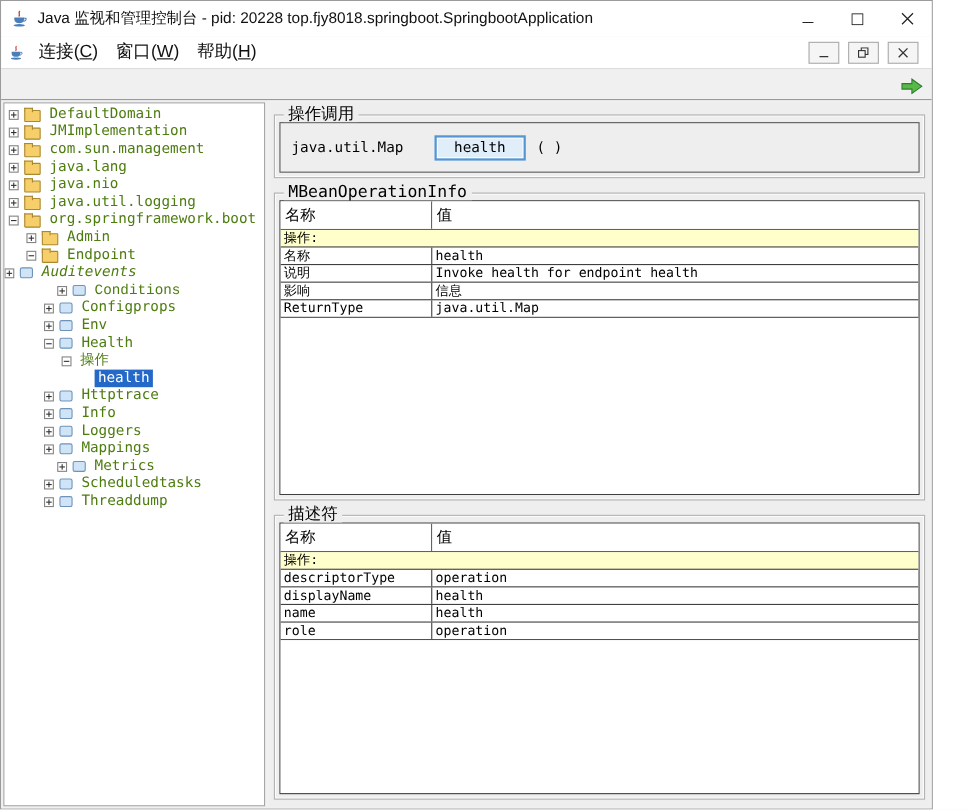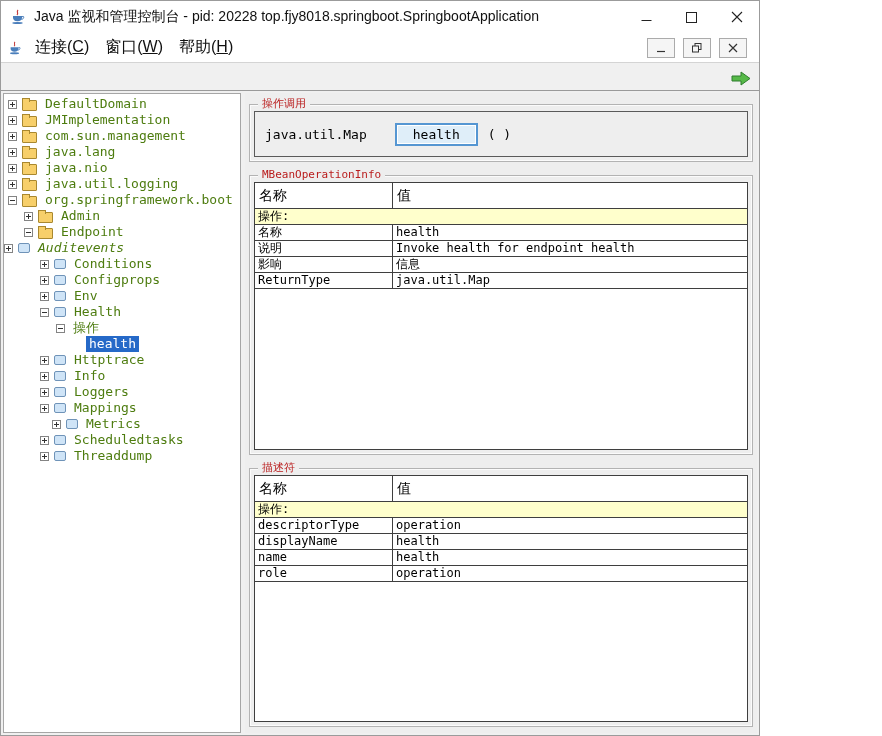--- a/index.html
+++ b/index.html
@@ -1,17 +1,17 @@
 <!DOCTYPE html>
 <html style="--selection: #2569c8; --highlight_row: #ffffcc; --panel_bg: #eeeeee; --grid_line: #3f3f3f; --button_bg: #dfeef9; --button_border: #5596d2; --folder: #f7cf6a; --accent_green: #4ca544;"><head>
 <meta charset="utf-8">
 <style>
   * { margin:0; padding:0; box-sizing:border-box; }
   html,body { width:882px; height:736px; font-family:"Liberation Sans",sans-serif; background:#fff; }
-  .window { width:760px; height:736px; border:1px solid #9b9b9b; background:#f0f0f0; display:flex; flex-direction:column; overflow:hidden; }
+  .window { width:848px; height:736px; border:1px solid #9b9b9b; background:#f0f0f0; display:flex; flex-direction:column; overflow:hidden; }
 
   
   .titlebar { height:32px; background:#fff; display:flex; align-items:center; padding-left:8px; flex:0 0 32px; }
   .app-icon { width:18px; height:18px; display:inline-flex; align-items:center; justify-content:center; }
   .app-icon.small { width:16px; height:16px; }
   .title-text { font-size:14px; color:#111; margin-left:7px; white-space:nowrap; }
   .win-controls { margin-left:auto; display:flex; height:32px; }
   .win-btn { width:45px; height:32px; display:flex; align-items:center; justify-content:center; }
 
   
@@ -39,22 +39,22 @@
   .exp.none { visibility:hidden; }
   .icon-folder { width:15px; height:11px; margin:2px 5px 0 0; position:relative; background:var(--folder,#f7cf6a); border:1px solid #a9882f; border-radius:1px; flex:0 0 15px; }
   .icon-folder::before { content:''; position:absolute; top:-3px; left:-1px; width:6px; height:3px; background:var(--folder,#f7cf6a); border:1px solid #a9882f; border-bottom:none; }
   .icon-bean { width:12px; height:10px; margin-right:5px; background:#cfe4f7; border:1px solid #6f93b8; border-radius:2px; flex:0 0 12px; }
   .tree-label { padding:0 3px; color:#4d7c0f; }
   .tree-label.selected { background:var(--selection,#2569c8); color:#fff; }
 
   
   .content-panel { flex:1; background:var(--panel_bg,#eeeeee); display:flex; flex-direction:column; padding:0 4px 6px; overflow:hidden; }
   .group { border:1px solid #b3b3b3; box-shadow:inset 0 0 0 1px #fbfbfb; position:relative; padding:6px 4px 4px; }
-  .group-title { position:absolute; top:-9px; left:8px; background:var(--panel_bg,#eeeeee); padding:0 4px; font-size:11px; line-height:15px;
-    font-family:"DejaVu Sans Mono","Liberation Mono",monospace; color:#b91c1c; }
+  .group-title { position:absolute; top:-9px; left:8px; background:var(--panel_bg,#eeeeee); padding:0 4px; font-size:15px; line-height:15px;
+    font-family:"DejaVu Sans Mono","Liberation Mono",monospace; color:#000000; }
   .g1 { margin-top:11px; height:58px; }
   .g2 { margin-top:13px; height:280px; display:flex; flex-direction:column; }
   .g3 { margin-top:13px; flex:1; display:flex; flex-direction:column; }
   .op-row { border:1px solid #5a5a5a; height:100%; display:flex; align-items:center; padding:0 10px; }
   .mono { font-family:"DejaVu Sans Mono","Liberation Mono",monospace; font-size:13px; color:#000; white-space:pre; }
   .op-button { margin-left:28px; margin-right:10px; font-family:"DejaVu Sans Mono","Liberation Mono",monospace; font-size:13px;
     background:var(--button_bg,#dfeef9); border:2px solid var(--button_border,#5596d2); box-shadow:inset 0 0 0 1px #fff; padding:2px 16px; color:#000; }
 
   
   .tbl { background:#fff; border:1px solid var(--grid_line,#3f3f3f); flex:1; display:flex; flex-direction:column; overflow:hidden;
@@ -190,21 +190,21 @@
         <div class="tree-row" style="padding-left: 20px;">
           <span class="exp minus"></span>
           <span class="icon-folder"></span>
           <span class="tree-label">Endpoint</span>
         </div>
         <div class="tree-row" style=" font-style: italic;">
           <span class="exp plus"></span>
           <span class="icon-bean"></span>
           <span class="tree-label">Auditevents</span>
         </div>
-        <div class="tree-row" style="padding-left: 36px;">
+        <div class="tree-row" style="padding-left: 48px; font-family: Liberation Mono, monospace;">
           <span class="exp plus"></span>
           <span class="icon-bean"></span>
           <span class="tree-label">Conditions</span>
         </div>
         <div class="tree-row" style="padding-left: 36px;">
           <span class="exp plus"></span>
           <span class="icon-bean"></span>
           <span class="tree-label">Configprops</span>
         </div>
         <div class="tree-row" style="padding-left: 36px;">

